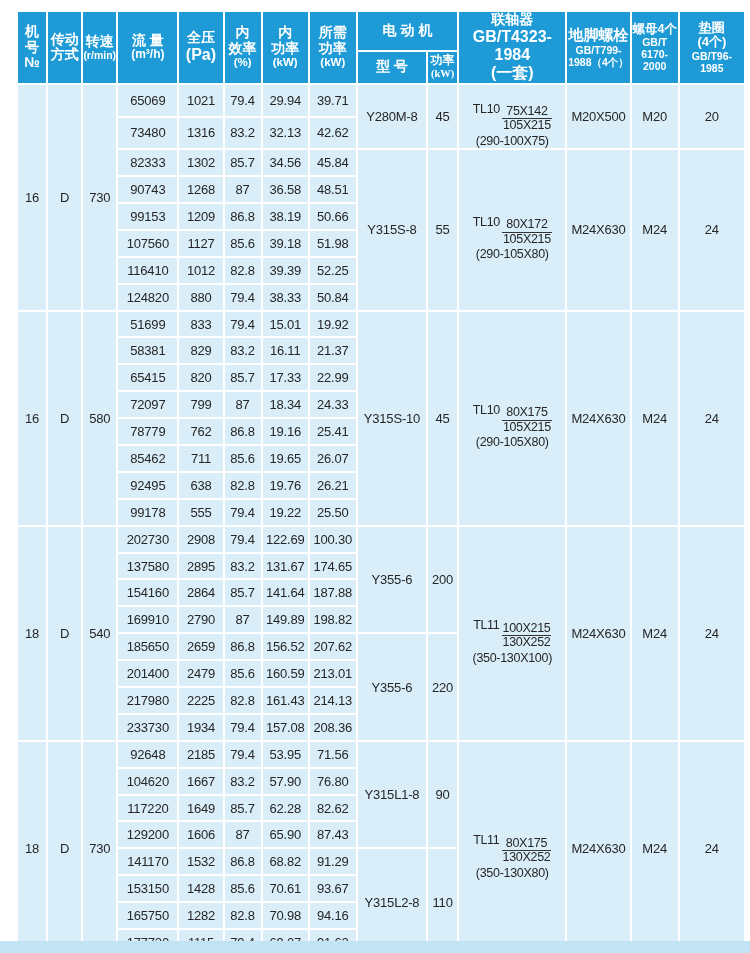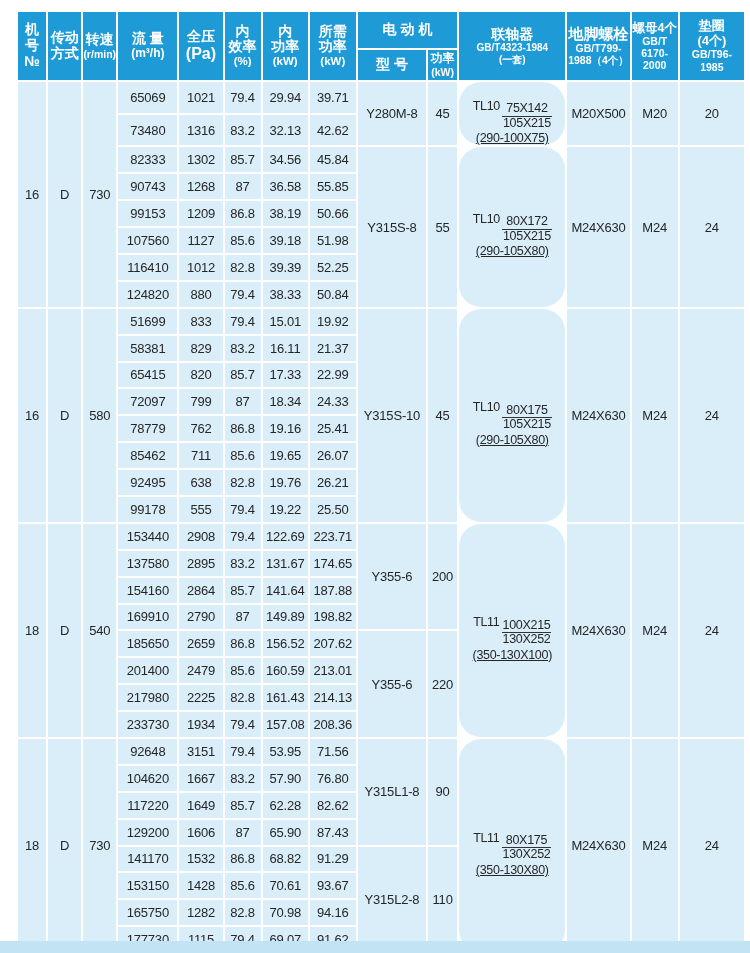--- a/index.html
+++ b/index.html
@@ -12,35 +12,35 @@
   table.spec{
     position:absolute;left:16px;top:10px;width:730px;
     border-collapse:separate;border-spacing:2px;table-layout:fixed;
   }
   th{
     background:var(--header-bg,#1E9BD7);
     color:#fff;text-align:center;vertical-align:middle;
     font-weight:bold;padding:0;overflow:hidden;
   }
   thead tr.h1 th{height:36px;}
-  thead tr.h2 th{height:30px;}
+  thead tr.h2 th{height:30px;font-family:Liberation Serif, serif;}
   td{
     background:var(--cell-bg,#D9EEF9);
     color:#262626;text-align:center;vertical-align:middle;
     font-size:13px;letter-spacing:-0.2px;padding:0;height:24.9px;overflow:hidden;
   }
   .h-title{display:block;font-size:14px;line-height:1.12;white-space:pre-line;}
   .h-title.sm{font-size:12.5px;}
   .h-sub{display:block;font-size:10.5px;line-height:1.15;white-space:pre-line;font-weight:bold;}
-  td.coupling{font-size:12.5px;letter-spacing:-0.3px;border-radius:22px;}
+  td.coupling{font-size:12.5px;letter-spacing:-0.3px;}
   .frac-row{display:flex;align-items:center;justify-content:center;gap:2px;line-height:1;}
   .frac{display:inline-flex;flex-direction:column;line-height:1.08;margin-top:20px;}
   .frac .num{border-bottom:1px solid #333;padding:0 1px;}
   .frac .den{padding:0 1px;}
-  .coupling .note{line-height:1.15;margin-top:1px;text-decoration:underline;}
+  .coupling .note{line-height:1.15;margin-top:1px;}
   .bottom-band{position:absolute;left:0;top:941px;width:750px;height:12px;background:var(--band,#C2E3F4);}
 </style>
 </head>
 <body>
 
 <div class="page">
 
   <table class="spec">
     <colgroup>
       <col style="width:28px">
@@ -94,21 +94,21 @@
         <th rowspan="2">
           <span class="h-title">所需
 功率</span>
           <span class="h-sub" style="font-size:11.5px">(kW)</span>
         </th>
         <th colspan="2">
           <span class="h-title">电  动  机</span>
         </th>
         <th rowspan="2">
           <span class="h-title">联轴器</span>
-          <span class="h-sub" style="font-size:10px">GB/T4323-1984
+          <span class="h-sub" style="font-size:16px">GB/T4323-1984
 (一套)</span>
         </th>
         <th rowspan="2">
           <span class="h-title" style="font-size:15px">地脚螺栓</span>
           <span class="h-sub" style="font-size:10.5px">GB/T799-
 1988（4个）</span>
         </th>
         <th rowspan="2">
           <span class="h-title sm">螺母4个</span>
           <span class="h-sub">GB/T
@@ -185,21 +185,21 @@
           </td>
           <td rowspan="6">M24X630</td>
           <td rowspan="6">M24</td>
           <td rowspan="6">24</td>
         </tr>
         <tr>
           <td>90743</td>
           <td>1268</td>
           <td>87</td>
           <td>36.58</td>
-          <td>55.85</td>
+          <td>48.51</td>
         </tr>
         <tr>
           <td>99153</td>
           <td>1209</td>
           <td>86.8</td>
           <td>38.19</td>
           <td>50.66</td>
         </tr>
         <tr>
           <td>107560</td>
@@ -293,25 +293,25 @@
           <td>99178</td>
           <td>555</td>
           <td>79.4</td>
           <td>19.22</td>
           <td>25.50</td>
         </tr>
         <tr>
           <td rowspan="8">18</td>
           <td rowspan="8">D</td>
           <td rowspan="8">540</td>
-          <td>153440</td>
+          <td>202730</td>
           <td>2908</td>
           <td>79.4</td>
           <td>122.69</td>
-          <td>223.71</td>
+          <td>100.30</td>
           <td rowspan="4">Y355-6</td>
           <td rowspan="4">200</td>
           <td rowspan="8" class="coupling">
             <div class="frac-row">
               <span>TL11</span>
               <span class="frac">
                 <span class="num">100X215</span>
                 <span class="den">130X252</span>
               </span>
             </div>
@@ -370,21 +370,21 @@
           <td>1934</td>
           <td>79.4</td>
           <td>157.08</td>
           <td>208.36</td>
         </tr>
         <tr>
           <td rowspan="8">18</td>
           <td rowspan="8">D</td>
           <td rowspan="8">730</td>
           <td>92648</td>
-          <td>3151</td>
+          <td>2185</td>
           <td>79.4</td>
           <td>53.95</td>
           <td>71.56</td>
           <td rowspan="4">Y315L1-8</td>
           <td rowspan="4">90</td>
           <td rowspan="8" class="coupling">
             <div class="frac-row">
               <span>TL11</span>
               <span class="frac">
                 <span class="num">80X175</span>

